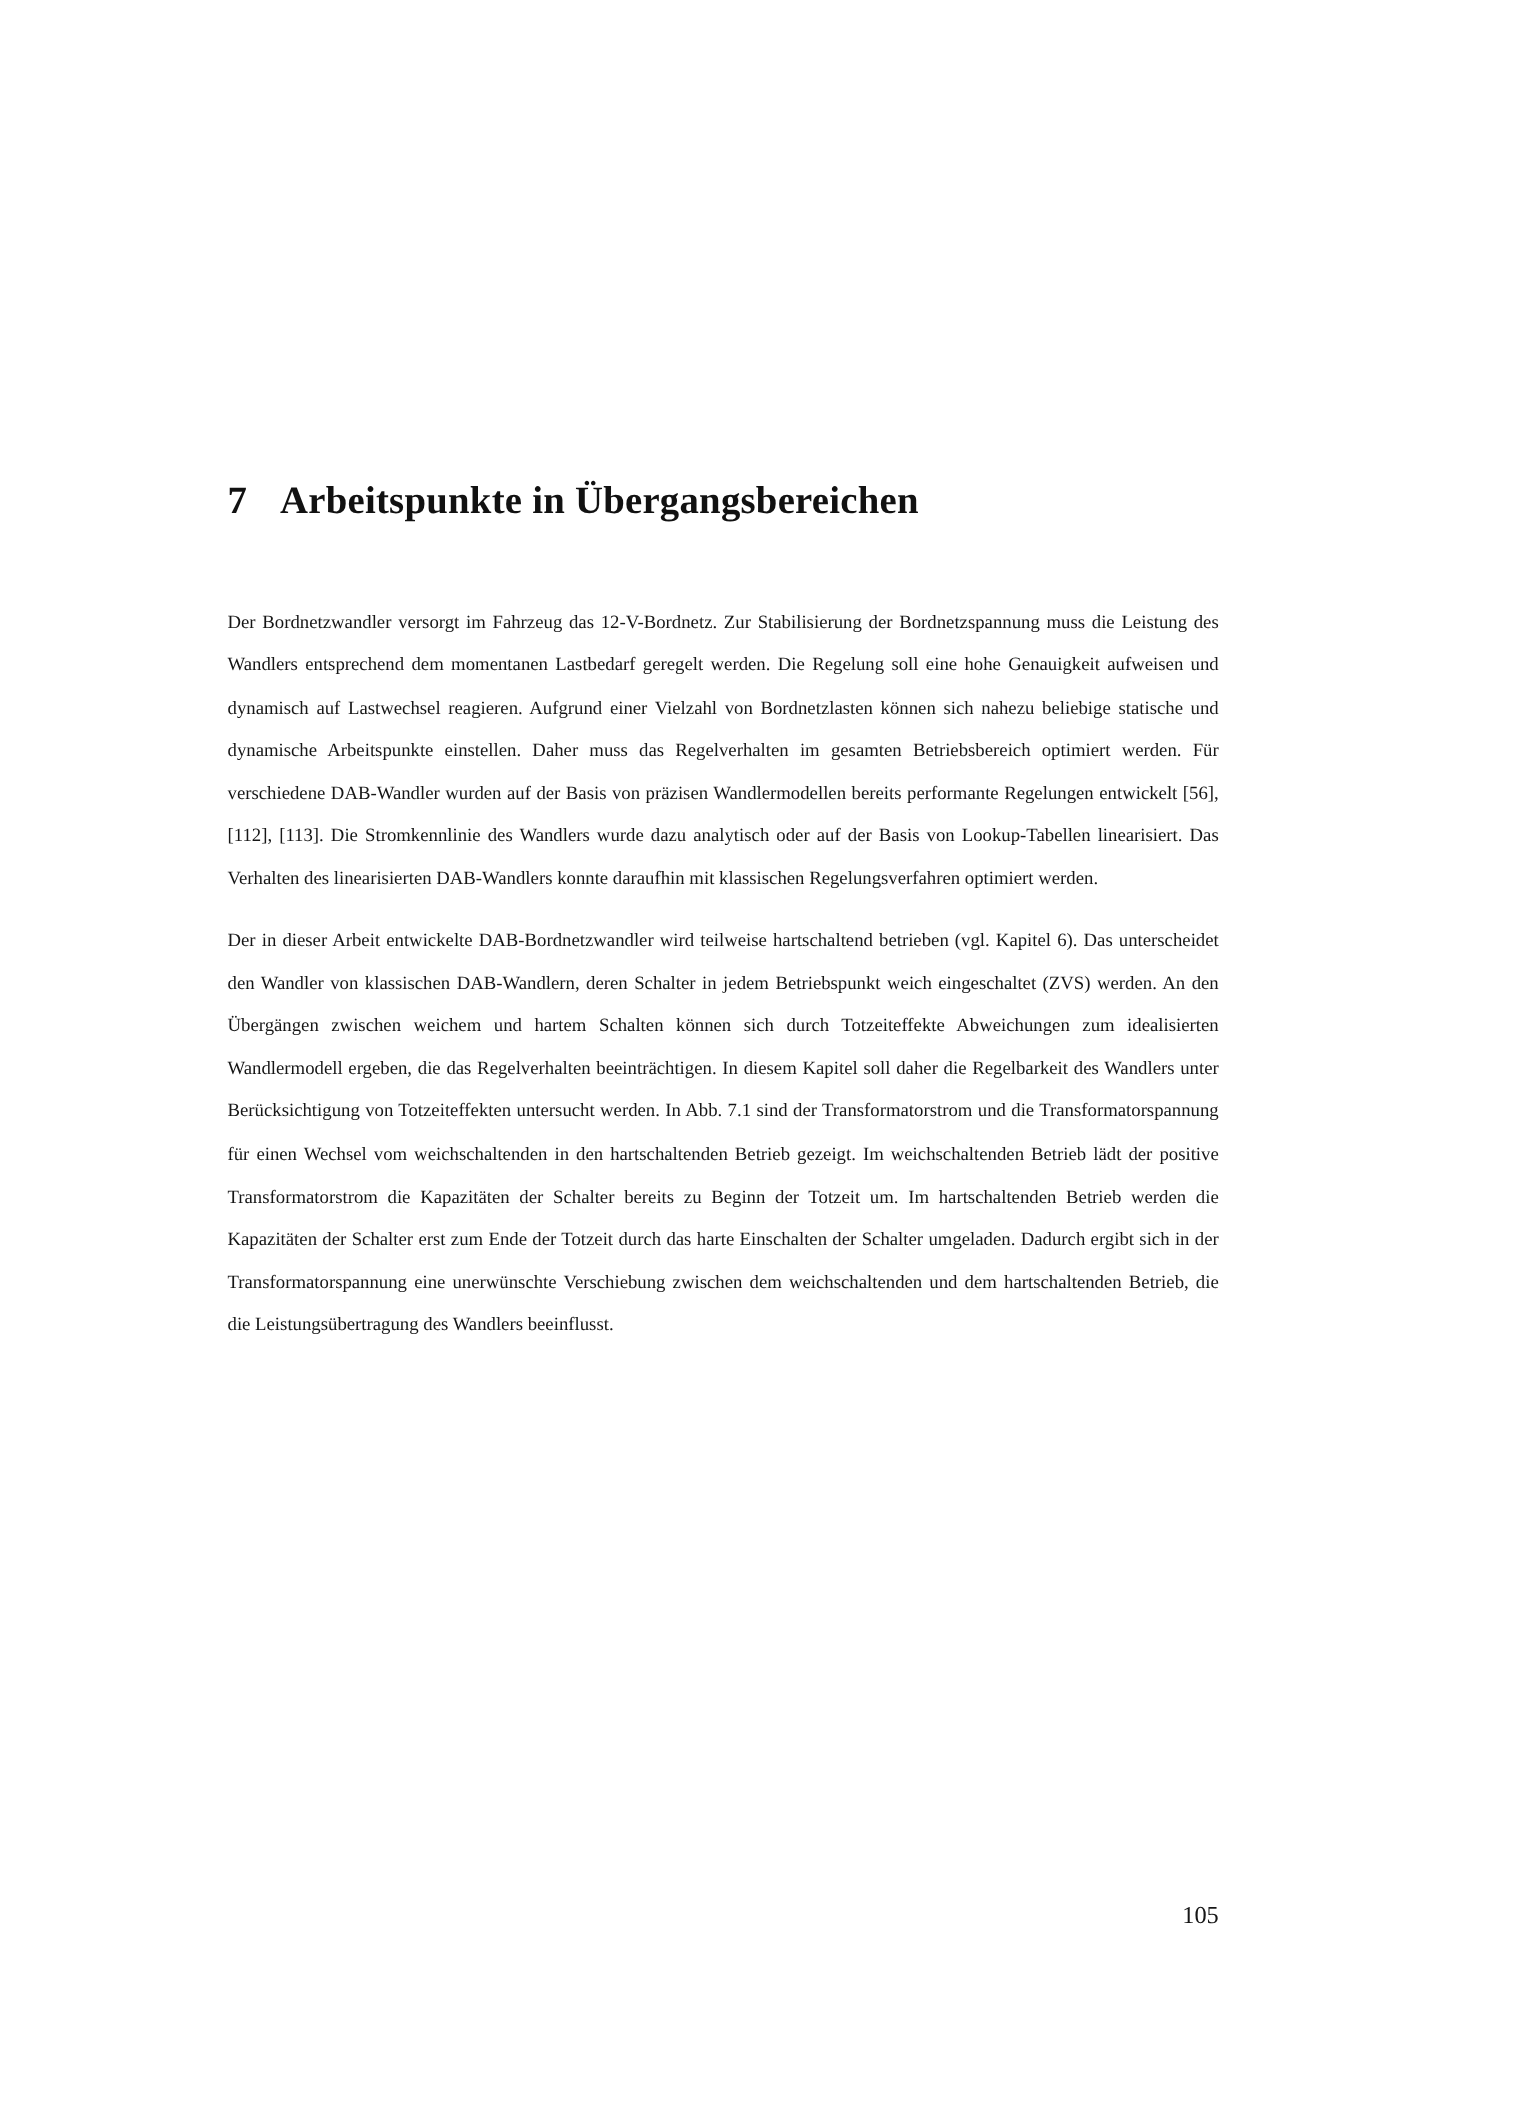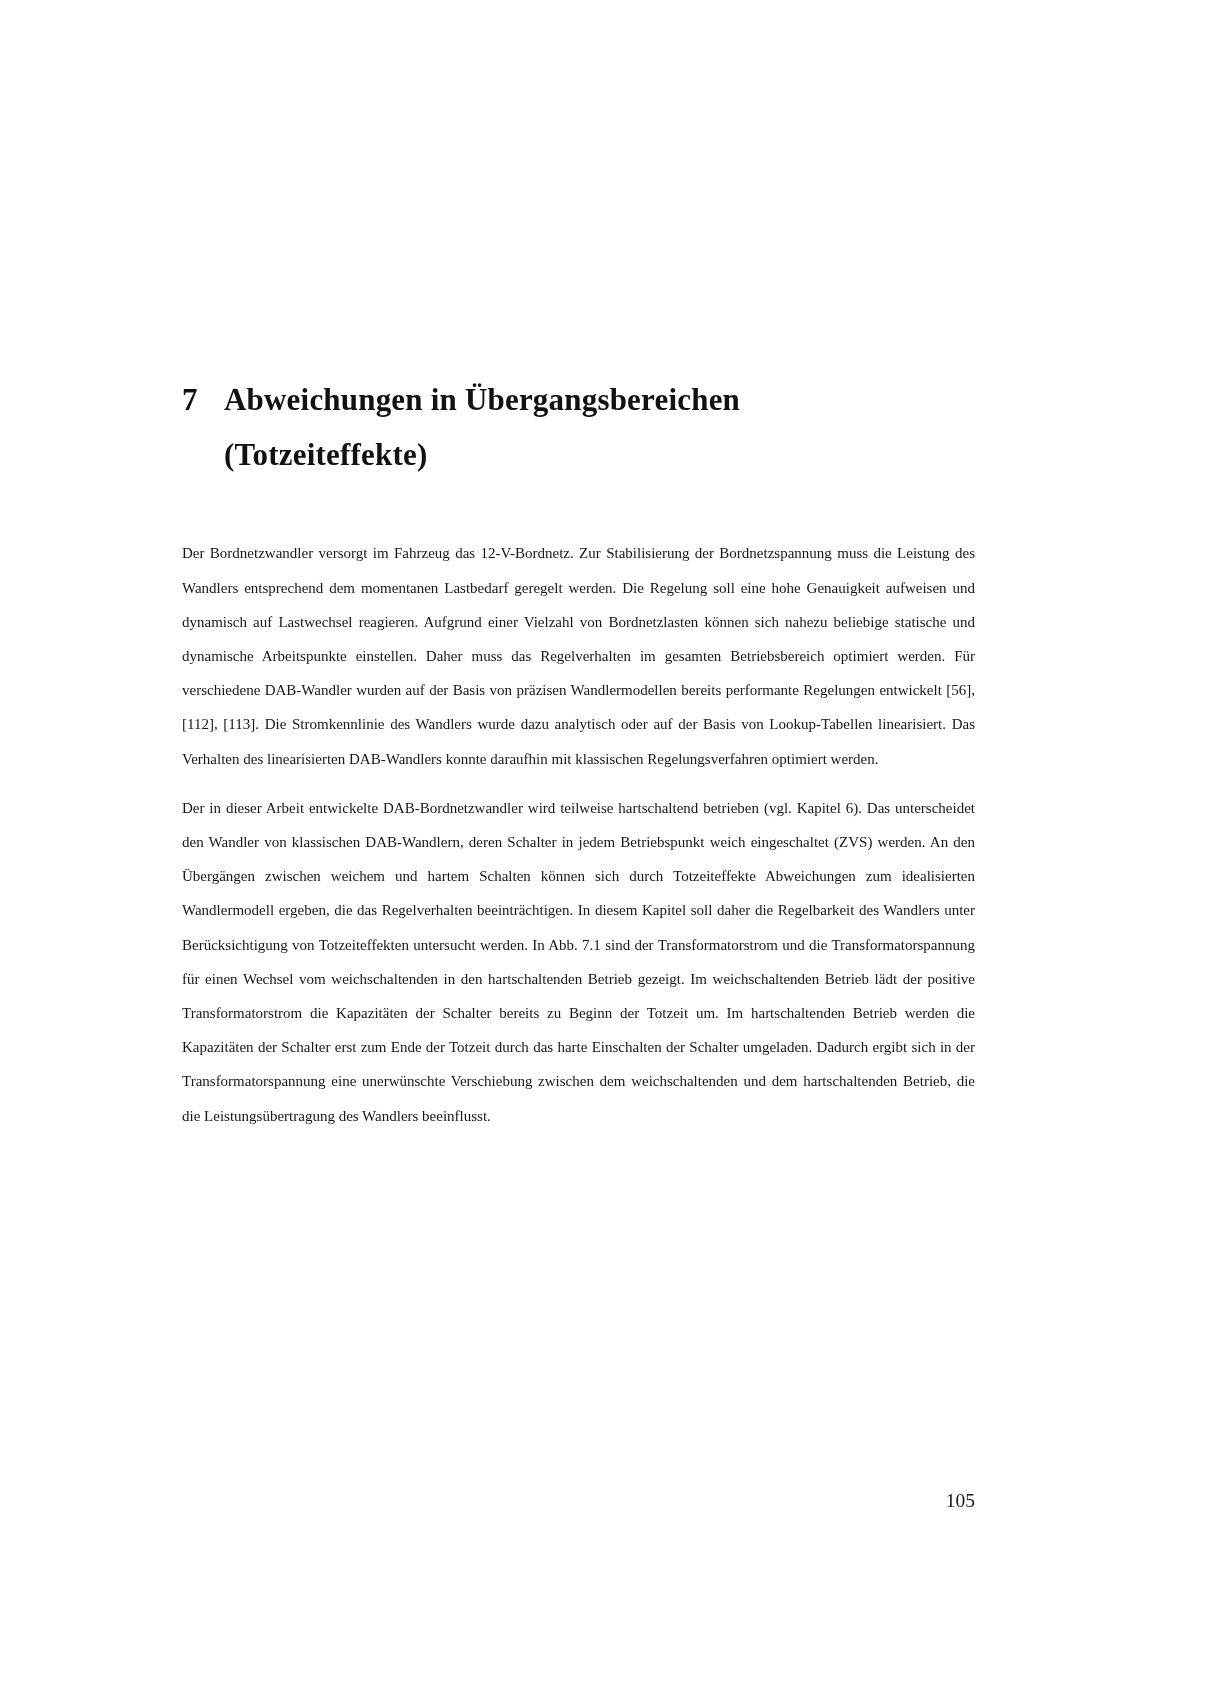--- a/index.html
+++ b/index.html
@@ -42,38 +42,37 @@
   .body-paragraph {
     font-size: 15px;
     line-height: 34.2px;
     text-align: justify;
     margin: 0 0 15px 0;
     color: #161616;
   }
   .page-number {
     position: absolute;
     left: 182px;
-    top: 1490px;
+    top: 1522px;
     width: 793px;
     text-align: right;
     font-size: 19.5px;
     color: #161616;
   }
 </style>
 </head>
 <body>
 
 <div class="page">
   <div class="content">
 
     <div class="chapter-heading">
       <span class="chapter-number">7</span>
       <span class="chapter-title-lines">
-        <span style="display:block">Abweichungen in Übergangsbereichen</span>
-        <span style="display:block">(Totzeiteffekte)</span>
+        <span style="display:block">Arbeitspunkte in Übergangsbereichen</span>
       </span>
     </div>
 
     <p class="body-paragraph">Der Bordnetzwandler versorgt im Fahrzeug das 12-V-Bordnetz. Zur Stabilisierung der Bordnetzspannung muss die Leistung des Wandlers entsprechend dem momentanen Lastbedarf geregelt werden. Die Regelung soll eine hohe Genauigkeit aufweisen und dynamisch auf Lastwechsel reagieren. Aufgrund einer Vielzahl von Bordnetzlasten können sich nahezu beliebige statische und dynamische Arbeitspunkte einstellen. Daher muss das Regelverhalten im gesamten Betriebsbereich optimiert werden. Für verschiedene DAB-Wandler wurden auf der Basis von präzisen Wandlermodellen bereits performante Regelungen entwickelt [56], [112], [113]. Die Stromkennlinie des Wandlers wurde dazu analytisch oder auf der Basis von Lookup-Tabellen linearisiert. Das Verhalten des linearisierten DAB-Wandlers konnte daraufhin mit klassischen Regelungsverfahren optimiert werden.</p>
 
     <p class="body-paragraph">Der in dieser Arbeit entwickelte DAB-Bordnetzwandler wird teilweise hartschaltend betrieben (vgl. Kapitel 6). Das unterscheidet den Wandler von klassischen DAB-Wandlern, deren Schalter in jedem Betriebspunkt weich eingeschaltet (ZVS) werden. An den Übergängen zwischen weichem und hartem Schalten können sich durch Totzeiteffekte Abweichungen zum idealisierten Wandlermodell ergeben, die das Regelverhalten beeinträchtigen. In diesem Kapitel soll daher die Regelbarkeit des Wandlers unter Berücksichtigung von Totzeiteffekten untersucht werden. In Abb. 7.1 sind der Transformatorstrom und die Transformatorspannung für einen Wechsel vom weichschaltenden in den hartschaltenden Betrieb gezeigt. Im weichschaltenden Betrieb lädt der positive Transformatorstrom die Kapazitäten der Schalter bereits zu Beginn der Totzeit um. Im hartschaltenden Betrieb werden die Kapazitäten der Schalter erst zum Ende der Totzeit durch das harte Einschalten der Schalter umgeladen. Dadurch ergibt sich in der Transformatorspannung eine unerwünschte Verschiebung zwischen dem weichschaltenden und dem hartschaltenden Betrieb, die die Leistungsübertragung des Wandlers beeinflusst.</p>
 
   </div>
 
   <div class="page-number">105</div>

